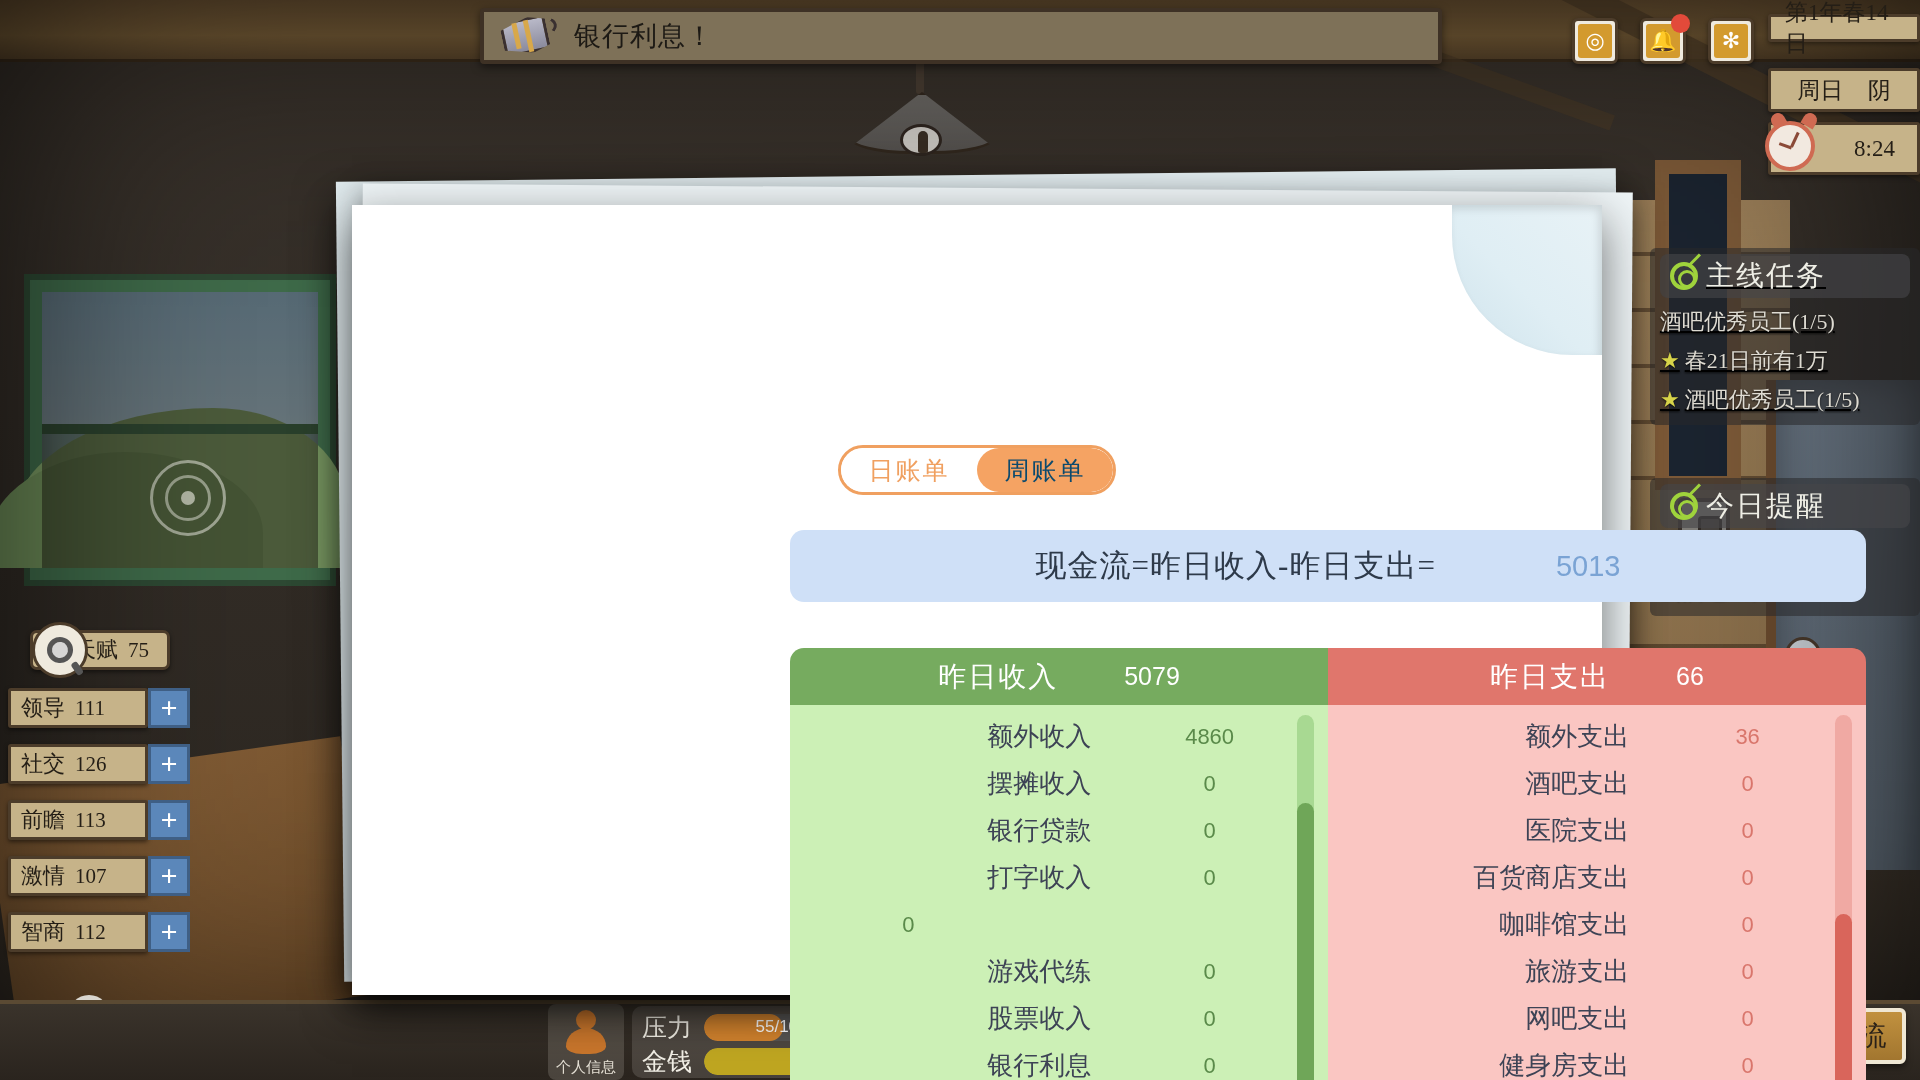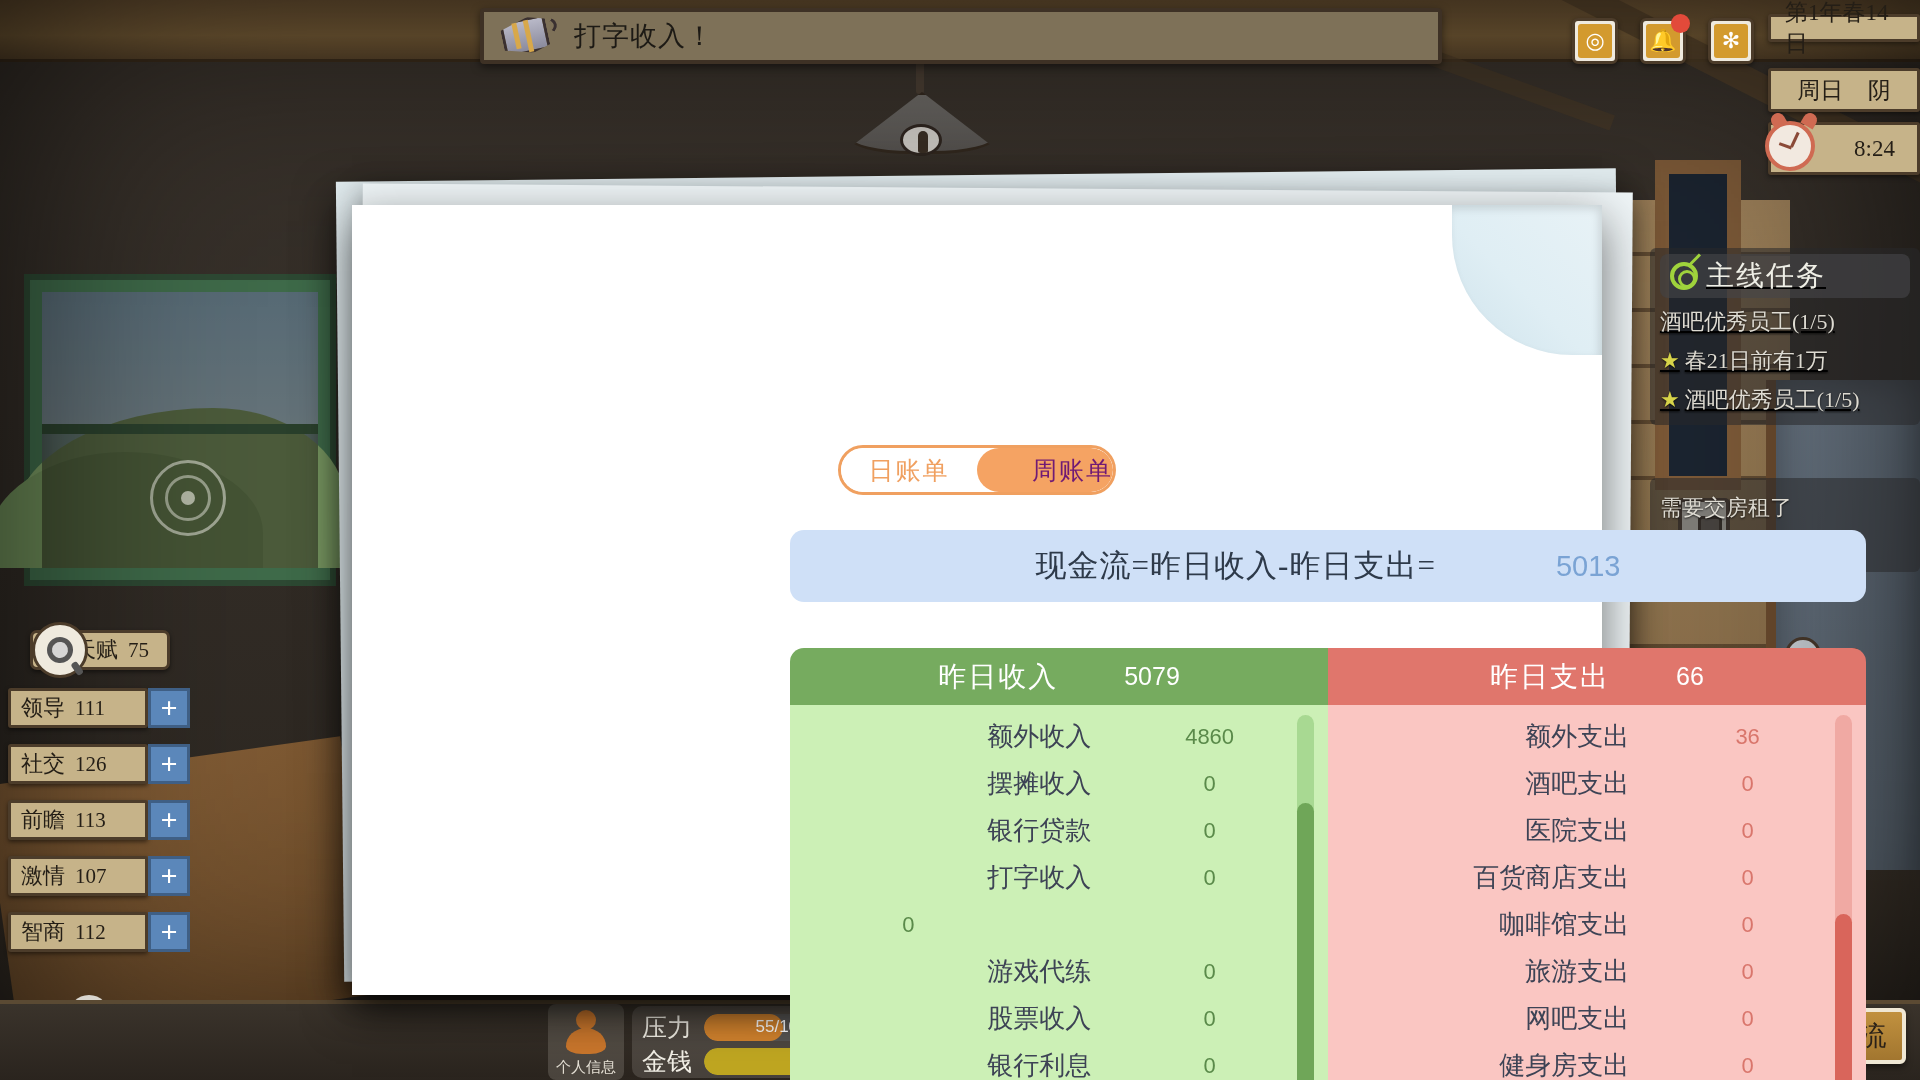--- a/index.html
+++ b/index.html
@@ -366,21 +366,21 @@
   #tabs {
     position:absolute; left:50%; transform:translateX(-50%); top:240px;
     display:flex; width:278px; height:50px;
     border:3px solid #f0a060; border-radius:26px; background:#fff; overflow:hidden;
   }
   .tab {
     flex:1; display:flex; align-items:center; justify-content:center;
     font-size:25px; letter-spacing:2px;
   }
   .tab.inactive { background:#fff; color:#f0a060; border-radius:24px; }
-  .tab.active { background:#f5a363; color:#701a75; border-radius:24px;justify-content:flex-end; }
+  .tab.active { background:#f5a363; color:#0c4a6e; border-radius:24px; }
 
   
   #cashflow-bar {
     position:absolute; left:438px; top:325px; width:1076px; height:72px;
     background:#cfe0f7; border-radius:14px;
     display:flex; align-items:center; justify-content:center; gap:120px;
   }
   #cashflow-label { font-size:31px; color:#2e3a4a; letter-spacing:1px; }
   #cashflow-value { font-size:29px; color:#7aa3d4; font-family:"Liberation Sans",sans-serif; }
 
@@ -449,21 +449,21 @@
   <div class="vignette"></div>
 </div>
 
 <div id="top-banner">
   <div class="megaphone">
     <div class="horn"></div>
       <div class="stripe"></div>
       <div class="stripe2"></div>
       <div class="wave"></div>
   </div>
-  <div id="banner-text">打字收入！</div>
+  <div id="banner-text">银行利息！</div>
 </div>
 
 <div class="hud-btn" id="btn-goal">
   <div class="glyph">◎</div>
 </div>
 <div class="hud-btn" id="btn-notify">
   <div class="glyph">🔔</div>
   <div class="notify-dot"></div>
 </div>
 <div class="hud-btn" id="btn-settings">
@@ -499,20 +499,26 @@
     <span class="star">★</span>
     <span>春21日前有1万</span>
   </div>
   <div class="quest-row">
     <span class="star">★</span>
     <span>酒吧优秀员工(1/5)</span>
   </div>
 </div>
 
 <div class="quest-panel" id="quest-today">
+  <div class="quest-head">
+    <span class="goal-icon">
+        <span class="arrow"></span>
+      </span>
+    <span>今日提醒</span>
+  </div>
   <div class="quest-row">
     <span>需要交房租了</span>
   </div>
   <div class="quest-row">
     <span>去酒吧上班</span>
   </div>
 </div>
 
 <div class="stat-row" id="talent-row">
   <div class="stat-plate">

